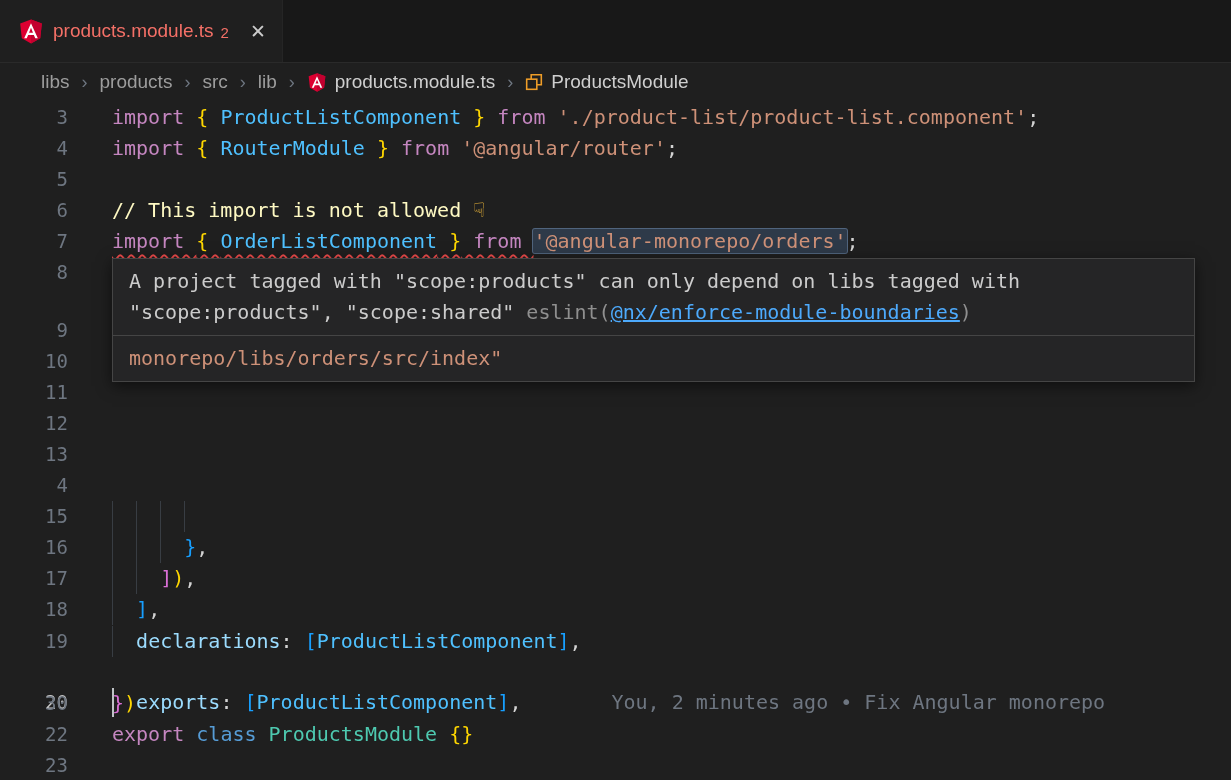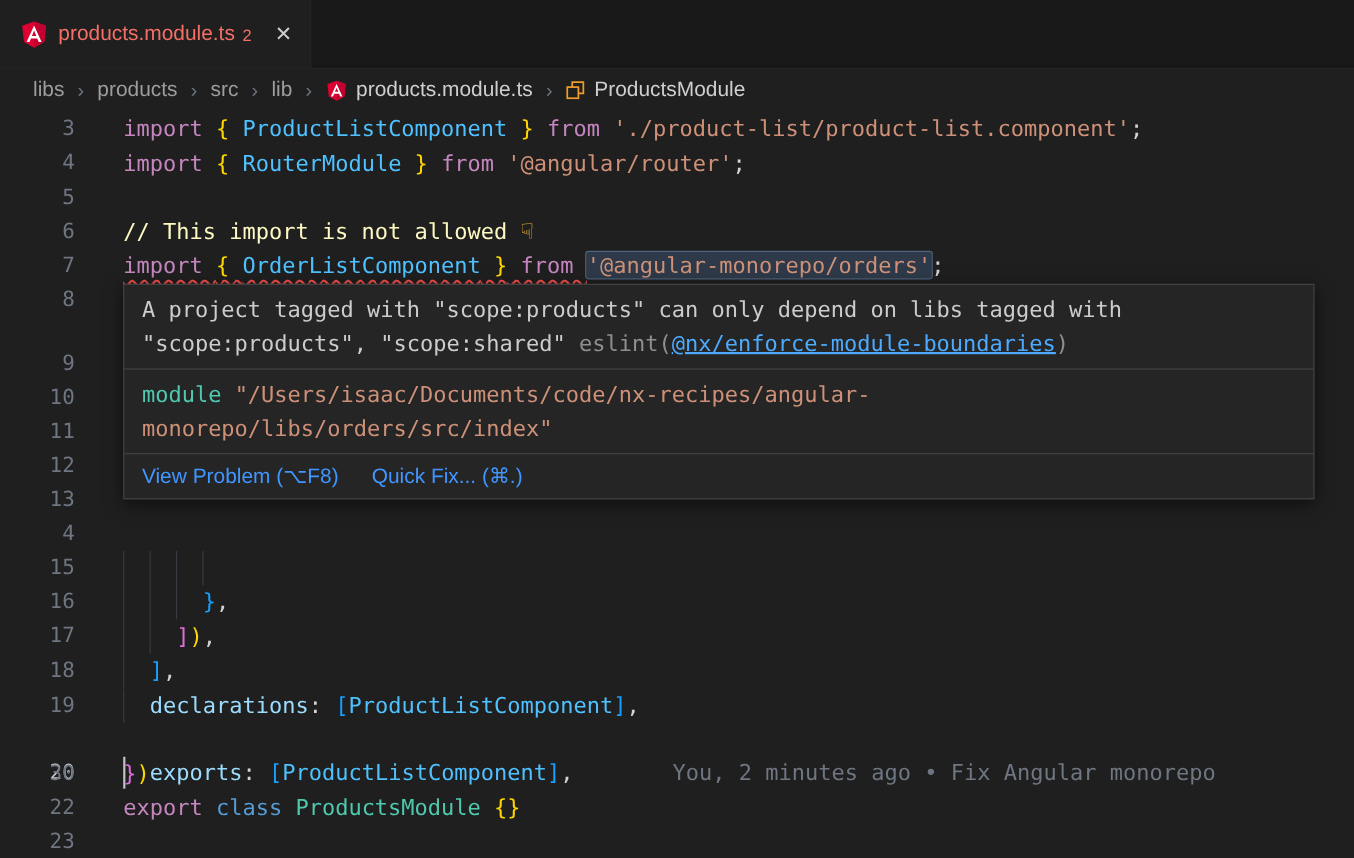--- a/index.html
+++ b/index.html
@@ -11,21 +11,21 @@
           border-bottom:1px solid #2a2a2a;display:flex;align-items:stretch;}
   .tab{display:flex;align-items:center;gap:9px;padding:0 16px 0 18px;background:#1f1f1f;
        border-right:1px solid #252525;cursor:pointer;}
   .tab-title{font-size:19px;}
   .tab-badge{font-size:15px;margin-left:-2px;margin-top:2px;}
   .tab-close{color:#cccccc;font-size:19px;margin-left:12px;cursor:pointer;}
   .tabicon svg{display:block;}
 
   
   .breadcrumbs{position:absolute;top:63px;left:0;right:0;height:38px;display:flex;align-items:center;
-               padding-left:30px;gap:12px;font-size:19px;color:#9d9d9d;}
+               padding-left:41px;gap:12px;font-size:19px;color:#9d9d9d;}
   .crumb{display:flex;align-items:center;gap:8px;cursor:pointer;}
   .crumb.bright{color:#cfcfcf;}
   .sep{color:#6e7681;font-size:18px;}
   .cicon svg{display:block;}
 
   
   .editor{position:absolute;top:101px;left:0;right:0;bottom:0;background:#1f1f1f;
           font-family:"DejaVu Sans Mono",monospace;font-size:20px;}
   .line{position:absolute;left:0;right:0;height:31px;}
   .ln{position:absolute;left:0;width:68px;text-align:right;color:#6e7681;line-height:31px;font-size:19px;
@@ -206,23 +206,18 @@
           <div class="ln">23</div>
           <div class="lc" style="left: 112px;"></div>
         </div>
       </div>
     <div class="hover" id="hover">
         <div class="hsec">
           <div class="hline"><span style="color: rgb(204, 204, 204);">A project tagged with "scope:products" can only depend on libs tagged with</span></div>
           <div class="hline"><span style="color: rgb(204, 204, 204);">"scope:products", "scope:shared" </span><span style="color: rgb(143, 143, 143);">eslint(</span><span class="hlink" style="color: rgb(77, 170, 252);">@nx/enforce-module-boundaries</span><span style="color: rgb(143, 143, 143);">)</span></div>
         </div>
         <div class="hsec">
-          <div class="hline"><span style="color: rgb(78, 201, 176);">module </span><span style="color: rgb(206, 145, 120);">"/Users/isaac/Documents/code/nx-recipes/angular-</span></div>
           <div class="hline"><span style="color: rgb(206, 145, 120);">monorepo/libs/orders/src/index"</span></div>
-        </div>
-        <div class="hactions">
-          <span class="haction" style="color: rgb(64, 150, 255);">View Problem (⌥F8)</span>
-          <span class="haction" style="color: rgb(64, 150, 255);">Quick Fix... (⌘.)</span>
         </div>
       </div>
   </div>
 
 </div>
 
 </body></html>

